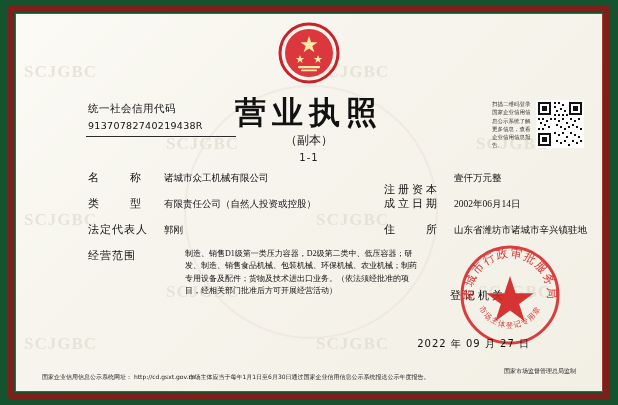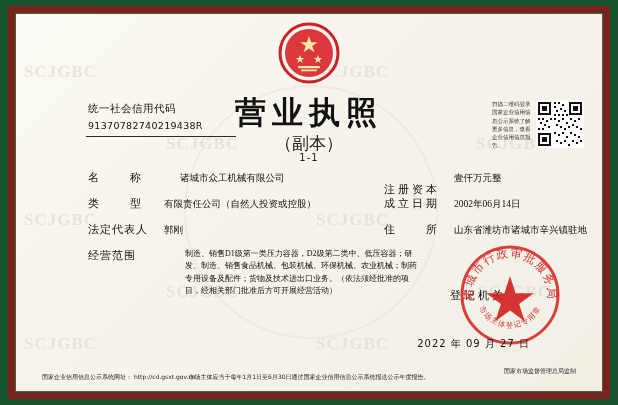--- a/index.html
+++ b/index.html
@@ -58,21 +58,21 @@
     position:absolute;top:78px;left:0;width:100%;
     text-align:center;
     font-family:"Liberation Serif","DejaVu Serif",serif;
     font-weight:bold;
     font-size:31px;
     letter-spacing:6px;
     color:#111;
   }
   .subtitle{
     position:absolute;top:118px;left:0;width:100%;
-    text-align:center;font-size:17px;color:#222;
+    text-align:center;font-size:12px;color:#222;
     font-family:"Liberation Serif",serif;
   }
   .serial{
     position:absolute;top:138px;left:0;width:100%;
     text-align:center;font-size:10px;color:#222;
     letter-spacing:1px;
   }
   
   .code-label{
     position:absolute;left:72px;top:88px;font-size:10.5px;color:#111;letter-spacing:.5px;
@@ -238,21 +238,21 @@
     </div>
 
     <div class="title">营业执照</div>
     <div class="subtitle">（副本）</div>
     <div class="serial">1-1</div>
 
     <div class="fields">
 
       <div class="row" style="height:26px;">
         <span class="lbl" style="left:72px;top:4px;">名　　称</span>
-        <span class="val" style="left:164px;top:6px;">诸城市众工机械有限公司</span>
+        <span class="val" style="left:148px;top:6px;">诸城市众工机械有限公司</span>
         <span class="lbl" style="left:368px;top:16px;">注册资本</span>
         <span class="val" style="left:438px;top:6px;">壹仟万元整</span>
       </div>
 
       <div class="row" style="height:26px;">
         <span class="lbl" style="left:72px;top:4px;">类　　型</span>
         <span class="val" style="left:148px;top:6px;">有限责任公司（自然人投资或控股）</span>
         <span class="lbl" style="left:368px;top:4px;">成立日期</span>
         <span class="val" style="left:438px;top:6px;">2002年06月14日</span>
       </div>

